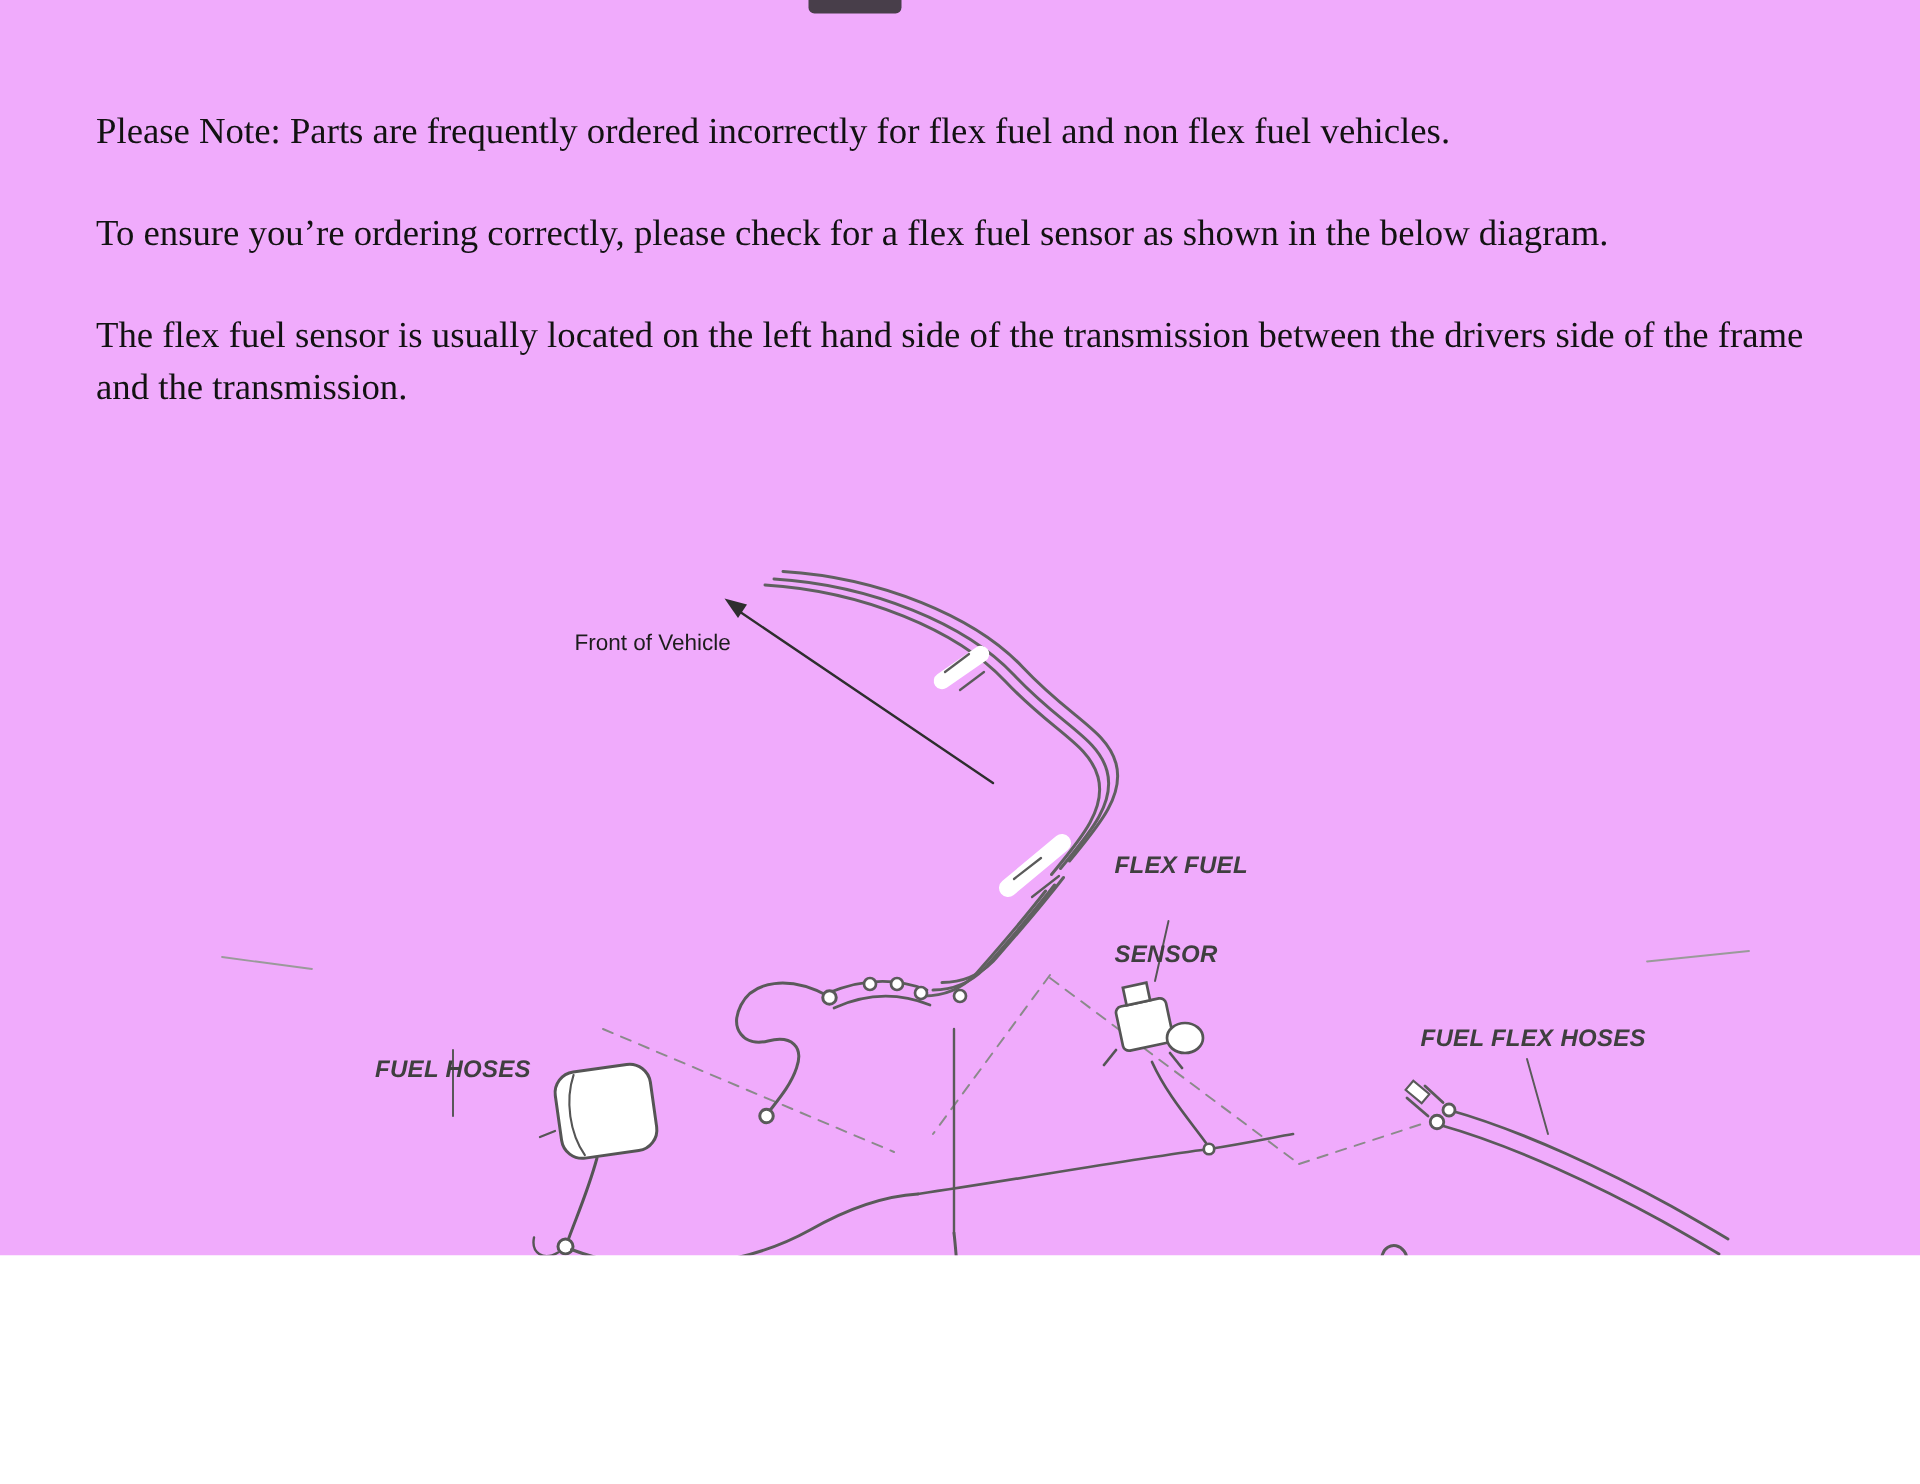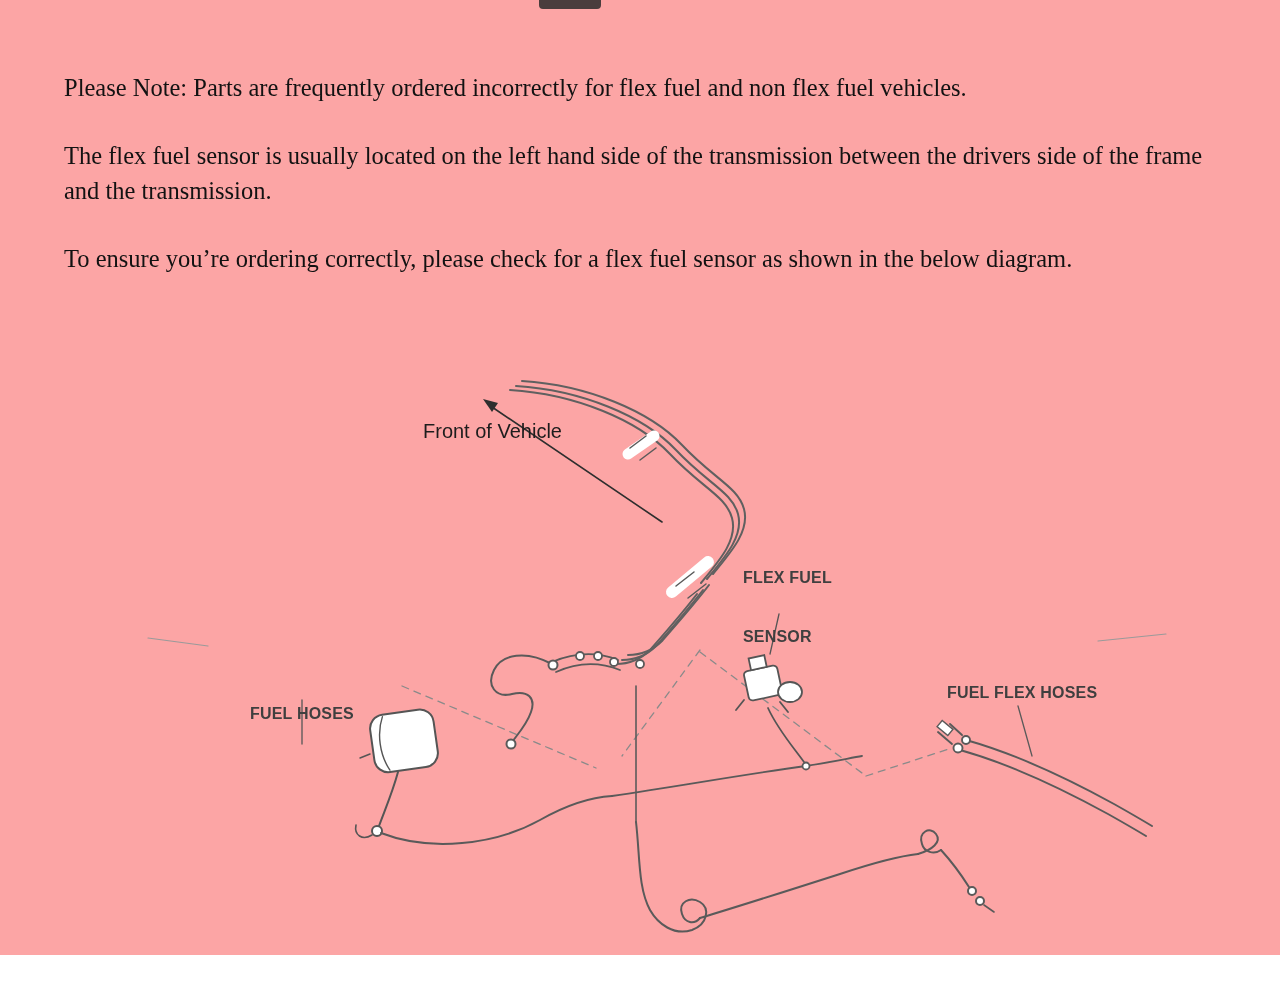--- a/index.html
+++ b/index.html
@@ -3,22 +3,22 @@
 <meta charset="utf-8">
 <style>
   html, body {
     margin: 0;
     padding: 0;
     background: #ffffff;
   }
   .page {
     position: relative;
     width: 1280px;
-    height: 955px;
-    background: #fca5a5;
+    height: 837px;
+    background: #f0abfc;
     overflow: hidden;
     font-family: "Liberation Serif", serif;
     color: #121212;
   }
   .top-smudge {
     position: absolute;
     left: 539px;
     top: 0;
     width: 62px;
     height: 9px;
@@ -56,38 +56,39 @@
     position: absolute;
     font-family: "Liberation Sans", sans-serif;
     color: #3b3b3b;
     white-space: nowrap;
   }
   .dlabel.caps {
     font-size: 16px;
     font-weight: 600;
     letter-spacing: 0.2px;
     color: #3f3f3f;
-  }
-  .lbl-front  { left: 383px; top: 420px; font-size: 20px; font-weight: 400; color: #1d1d1d; margin-left: 40px; }
+    font-style: italic;
+  }
+  .lbl-front  { left: 383px; top: 420px; font-size: 15px; font-weight: 400; color: #1d1d1d; }
   .lbl-ffs1   { left: 743px; top: 569px; }
   .lbl-ffs2   { left: 743px; top: 628px; }
   .lbl-filter { left: 250px; top: 705px; }
   .lbl-tank   { left: 947px; top: 684px; }
 </style>
 </head>
 <body>
 
 <div class="page">
 
   <div class="top-smudge"></div>
 
   <div class="notes">
     <p class="note">Please Note: Parts are frequently ordered incorrectly for flex fuel and non flex fuel vehicles.</p>
+    <p class="note">To ensure you’re ordering correctly, please check for a flex fuel sensor as shown in the below diagram.</p>
     <p class="note">The flex fuel sensor is usually located on the left hand side of the transmission between the drivers side of the frame and the transmission.</p>
-    <p class="note">To ensure you’re ordering correctly, please check for a flex fuel sensor as shown in the below diagram.</p>
   </div>
 
   <div class="diagram">
     <svg width="1280" height="989" viewBox="0 0 1280 989">
       <g fill="none" stroke="#5a5a5a" stroke-width="1.8" stroke-linecap="round">
 
         <g stroke="#9a9a9a" stroke-width="1.2">
           <path d="M148,638 L208,646"></path>
           <path d="M1098,641 L1166,634"></path>
         </g>

